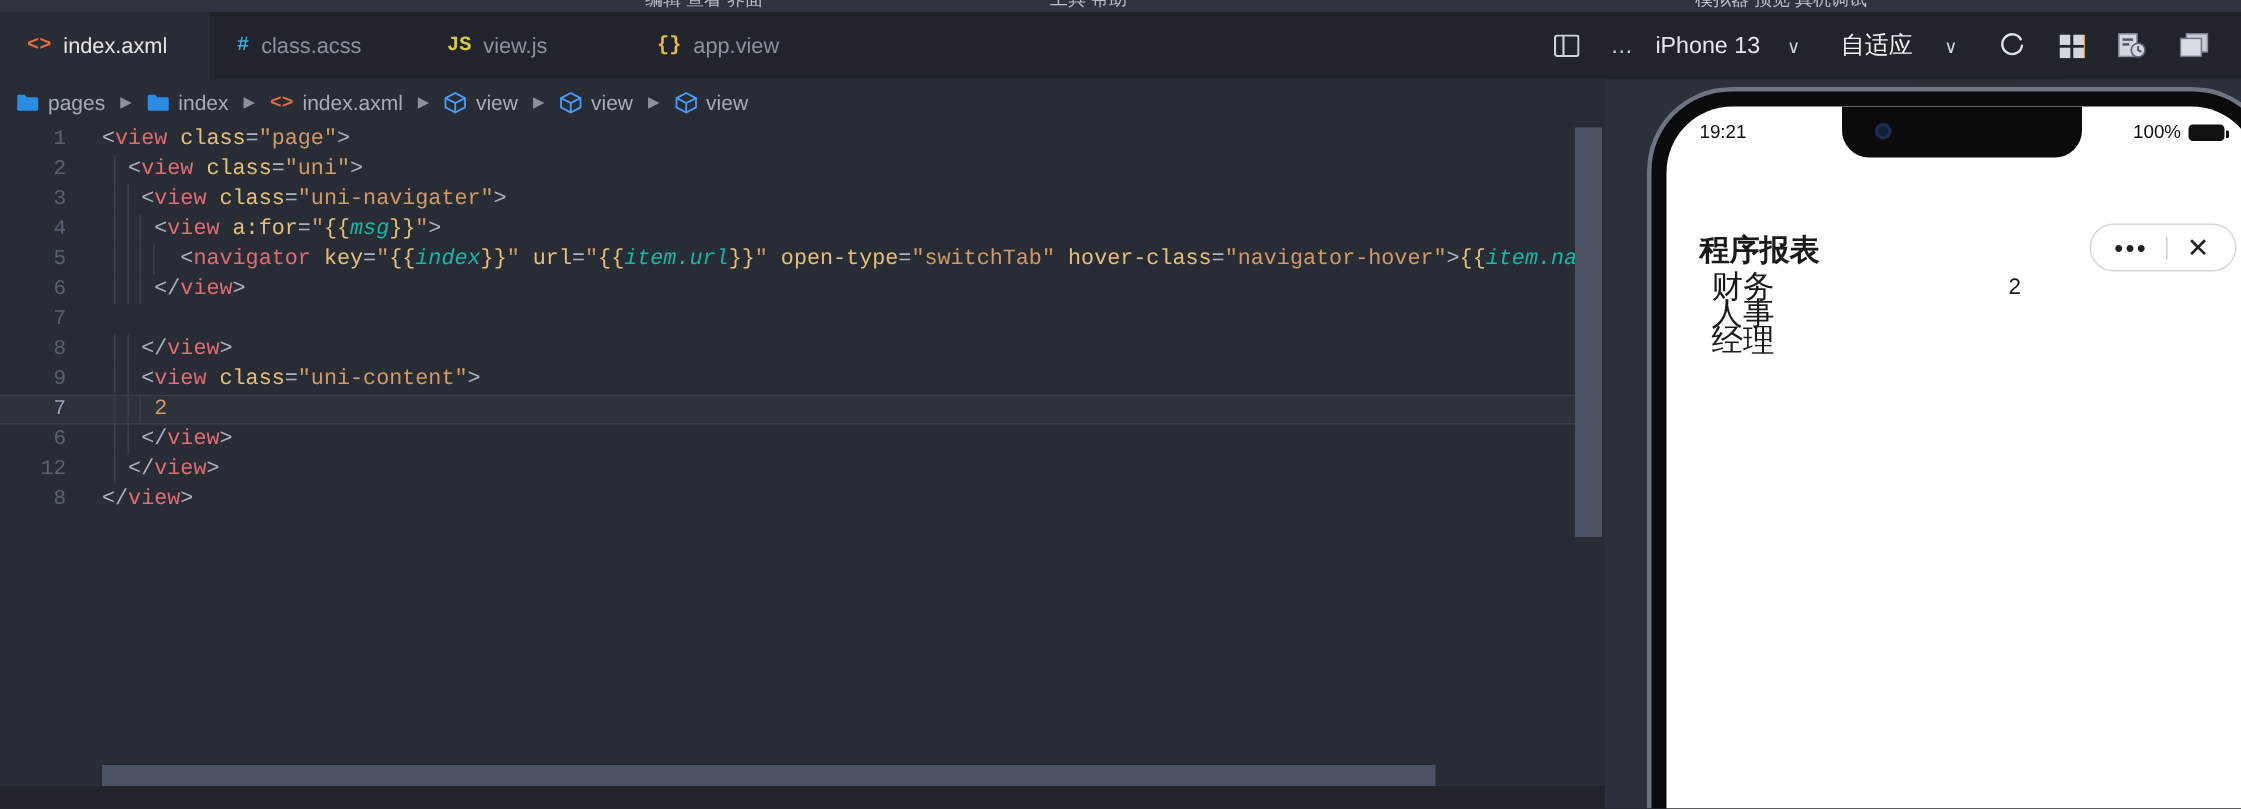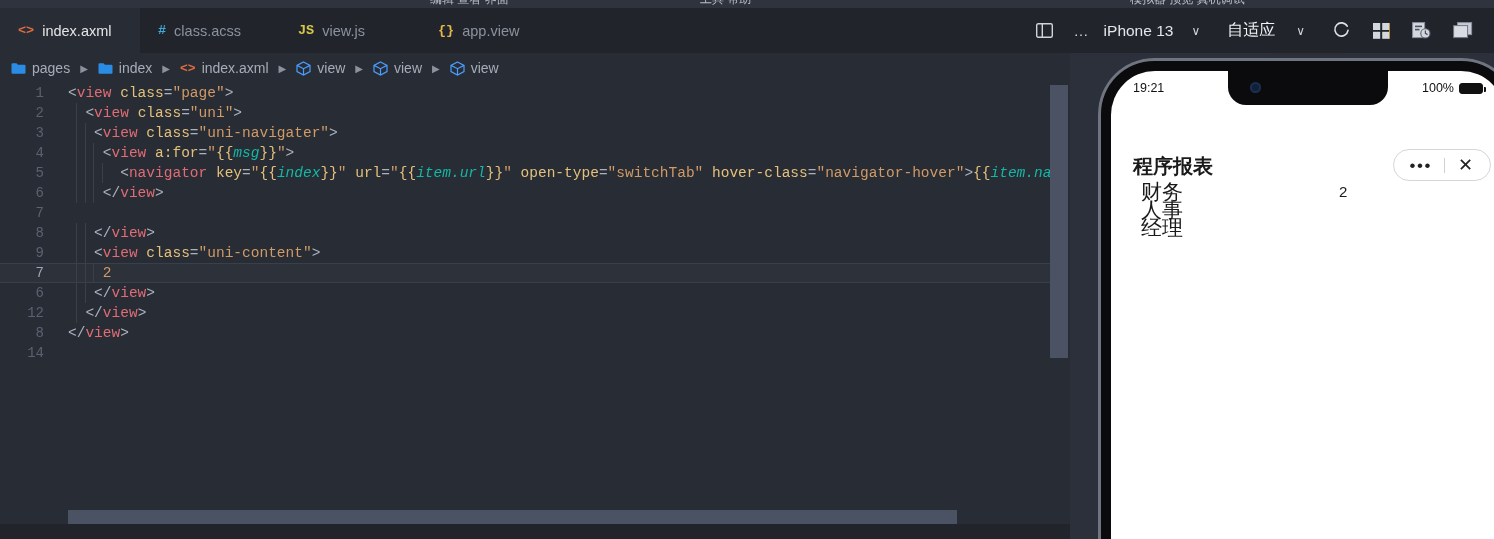--- a/index.html
+++ b/index.html
@@ -318,21 +318,20 @@
         <div class="coderow"><span class="lnum">4</span><span class="guides"><span class="g" style="left: 8.42px;"></span><span class="g" style="left: 16.84px;"></span><span class="g" style="left: 25.26px;"></span></span><span class="ctext2"><span class="t-punc">    &lt;</span><span class="t-tag">view</span><span class="t-punc"> </span><span class="t-attr2">a:for</span><span class="t-punc">=</span><span class="t-str">"</span><span class="t-mst">{{</span><span class="t-var">msg</span><span class="t-mst">}}</span><span class="t-str">"</span><span class="t-punc">&gt;</span></span></div>
         <div class="coderow"><span class="lnum">5</span><span class="guides"><span class="g" style="left: 8.42px;"></span><span class="g" style="left: 16.84px;"></span><span class="g" style="left: 25.26px;"></span><span class="g" style="left: 33.68px;"></span></span><span class="ctext2"><span class="t-punc">      &lt;</span><span class="t-tag">navigator</span><span class="t-punc"> </span><span class="t-attr2">key</span><span class="t-punc">=</span><span class="t-str">"</span><span class="t-mst">{{</span><span class="t-var">index</span><span class="t-mst">}}</span><span class="t-str">"</span><span class="t-punc"> </span><span class="t-attr2">url</span><span class="t-punc">=</span><span class="t-str">"</span><span class="t-mst">{{</span><span class="t-var">item.url</span><span class="t-mst">}}</span><span class="t-str">"</span><span class="t-punc"> </span><span class="t-attr2">open-type</span><span class="t-punc">=</span><span class="t-str">"switchTab"</span><span class="t-punc"> </span><span class="t-attr2">hover-class</span><span class="t-punc">=</span><span class="t-str">"navigator-hover"</span><span class="t-punc">&gt;</span><span class="t-mst">{{</span><span class="t-var">item.name</span><span class="t-mst">}}</span></span></div>
         <div class="coderow"><span class="lnum">6</span><span class="guides"><span class="g" style="left: 8.42px;"></span><span class="g" style="left: 16.84px;"></span><span class="g" style="left: 25.26px;"></span></span><span class="ctext2"><span class="t-punc">    &lt;/</span><span class="t-tag">view</span><span class="t-punc">&gt;</span></span></div>
         <div class="coderow"><span class="lnum">7</span><span class="guides"></span><span class="ctext2"></span></div>
         <div class="coderow"><span class="lnum">8</span><span class="guides"><span class="g" style="left: 8.42px;"></span><span class="g" style="left: 16.84px;"></span></span><span class="ctext2"><span class="t-punc">   &lt;/</span><span class="t-tag">view</span><span class="t-punc">&gt;</span></span></div>
         <div class="coderow"><span class="lnum">9</span><span class="guides"><span class="g" style="left: 8.42px;"></span><span class="g" style="left: 16.84px;"></span></span><span class="ctext2"><span class="t-punc">   &lt;</span><span class="t-tag">view</span><span class="t-punc"> </span><span class="t-attr2">class</span><span class="t-punc">=</span><span class="t-str">"uni-content"</span><span class="t-punc">&gt;</span></span></div>
         <div class="coderow cur"><span class="lnum">7</span><span class="guides"><span class="g" style="left: 8.42px;"></span><span class="g" style="left: 16.84px;"></span><span class="g" style="left: 25.26px;"></span></span><span class="ctext2"><span class="t-punc">    </span><span class="t-num">2</span></span></div>
         <div class="coderow"><span class="lnum">6</span><span class="guides"><span class="g" style="left: 8.42px;"></span><span class="g" style="left: 16.84px;"></span></span><span class="ctext2"><span class="t-punc">   &lt;/</span><span class="t-tag">view</span><span class="t-punc">&gt;</span></span></div>
         <div class="coderow"><span class="lnum">12</span><span class="guides"><span class="g" style="left: 8.42px;"></span></span><span class="ctext2"><span class="t-punc">  &lt;/</span><span class="t-tag">view</span><span class="t-punc">&gt;</span></span></div>
         <div class="coderow"><span class="lnum">8</span><span class="guides"></span><span class="ctext2"><span class="t-punc">&lt;/</span><span class="t-tag">view</span><span class="t-punc">&gt;</span></span></div>
-        <div class="coderow"><span class="lnum">14</span><span class="guides"></span><span class="ctext2"></span></div>
       </div>
   </div>
 
   <div class="vscroll"></div>
   <div class="vthumb"></div>
   <div class="hscroll"></div>
   <div class="hthumb"></div>
   <div class="editbottom"></div>
 
   <div class="simpanel">

